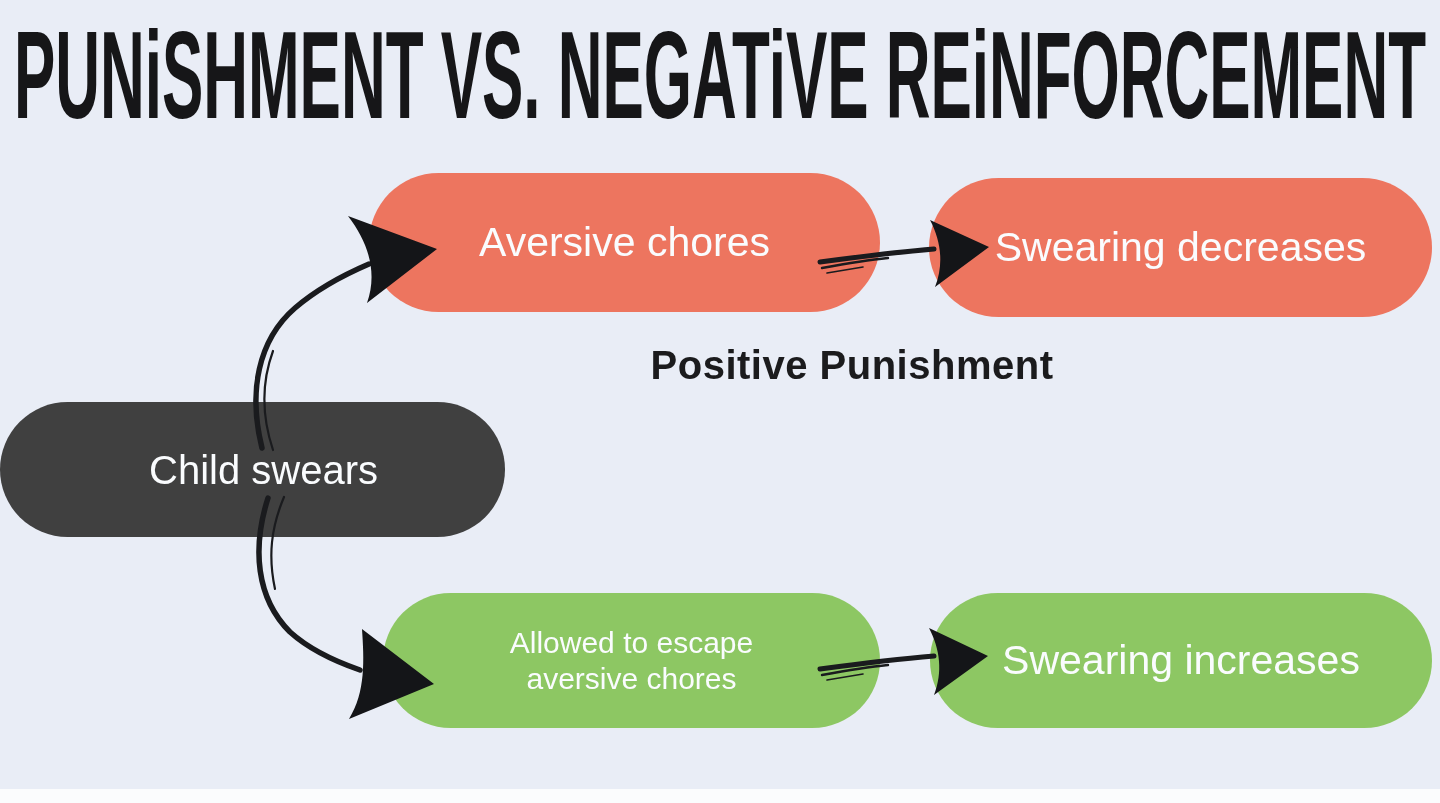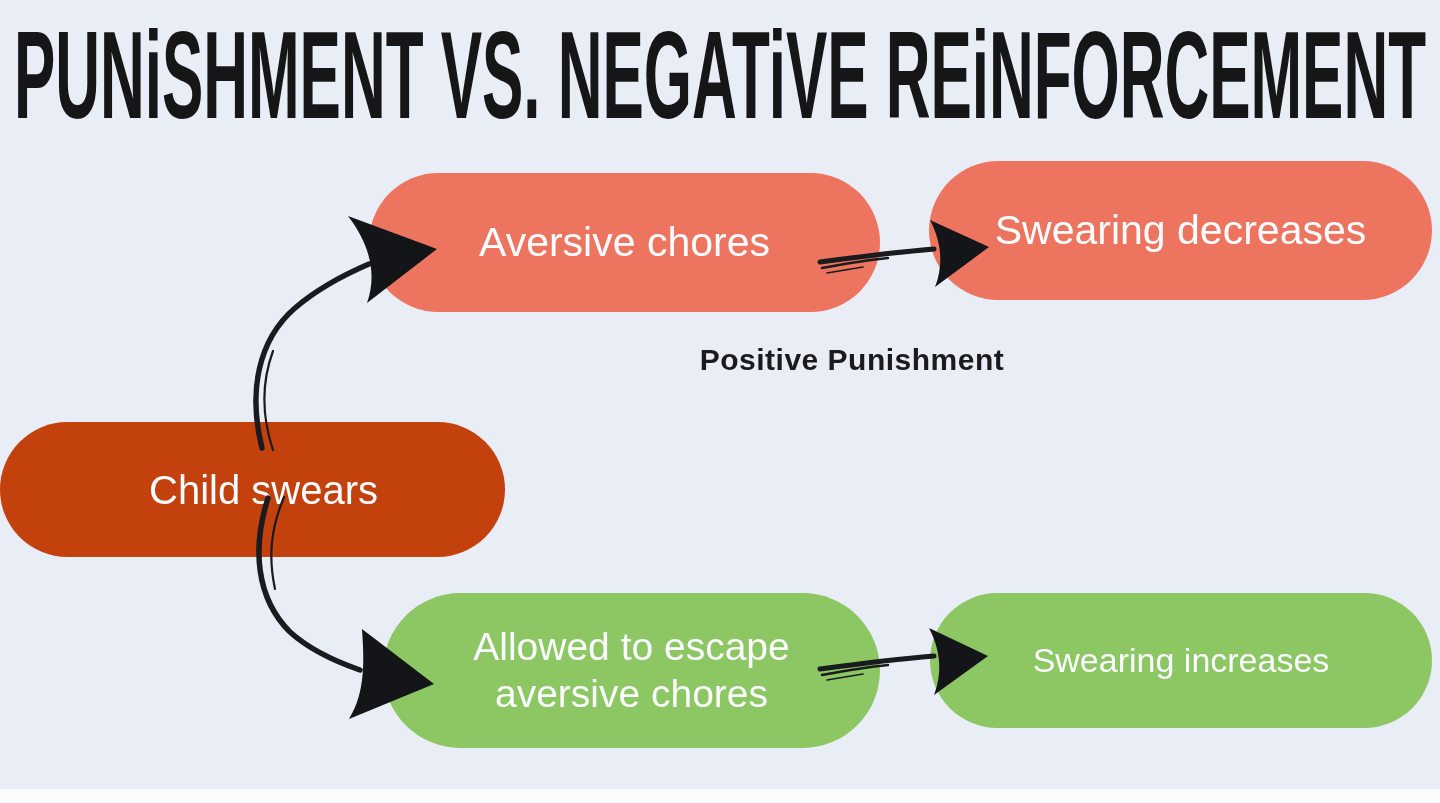--- a/index.html
+++ b/index.html
@@ -22,33 +22,33 @@
     display: flex;
     flex-direction: column;
     align-items: center;
     justify-content: center;
     color: #fafcfe;
     text-align: left;
     line-height: 1.2;
   }
   .pill-orange { background: #ed755f; }
   .pill-green  { background: #8dc763; }
-  .pill-blue   { background: #c2410c; margin-top: 20px; }
+  .pill-blue   { background: #404040; }
 
   .pill-aversive   { left: 369px; top: 173px; width: 511px; height: 139px; font-size: 41px; }
-  .pill-decreases  { left: 929px; top: 161px; width: 503px; height: 139px; font-size: 41px; }
+  .pill-decreases  { left: 929px; top: 178px; width: 503px; height: 139px; font-size: 41px; }
   .pill-child      { left: 0px;   top: 402px; width: 505px; height: 135px; font-size: 40px; padding-left: 22px; box-sizing: border-box; }
-  .pill-escape     { left: 383px; top: 593px; width: 497px; height: 155px; font-size: 39px; }
-  .pill-increases  { left: 930px; top: 593px; width: 502px; height: 135px; font-size: 34px; }
+  .pill-escape     { left: 383px; top: 593px; width: 497px; height: 135px; font-size: 30px; }
+  .pill-increases  { left: 930px; top: 593px; width: 502px; height: 135px; font-size: 41px; }
 
   .branch-label {
     position: absolute;
     font-weight: 700;
     color: #1b1b1d;
-    font-size: 30px;
+    font-size: 40px;
     text-align: center;
     letter-spacing: 0.5px;
   }
   .label-positive { left: 502px; top: 343px; width: 700px; }
   .label-negative { left: 477px; top: 509px; width: 700px; }
 
   .arrows-svg {
     position: absolute;
     left: 0; top: 0;
     width: 1440px; height: 803px;

